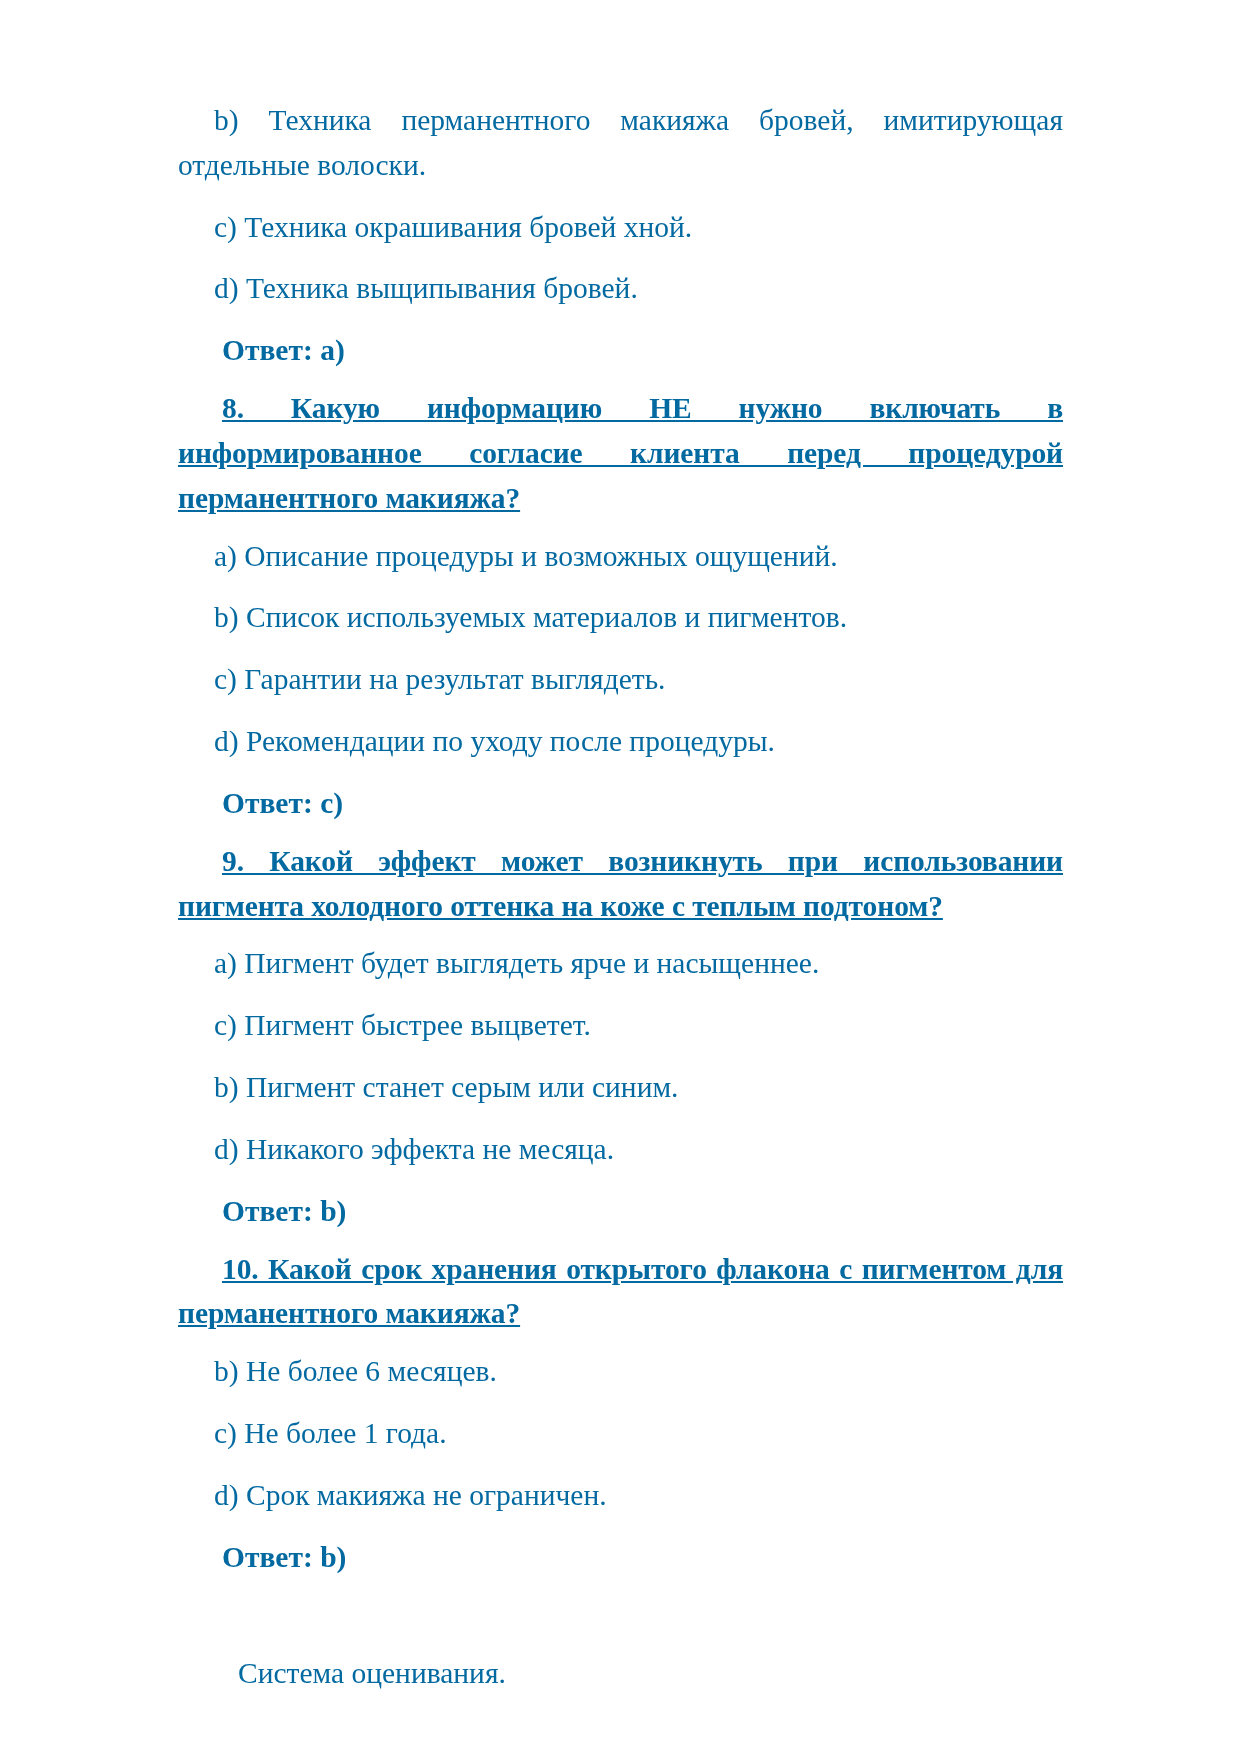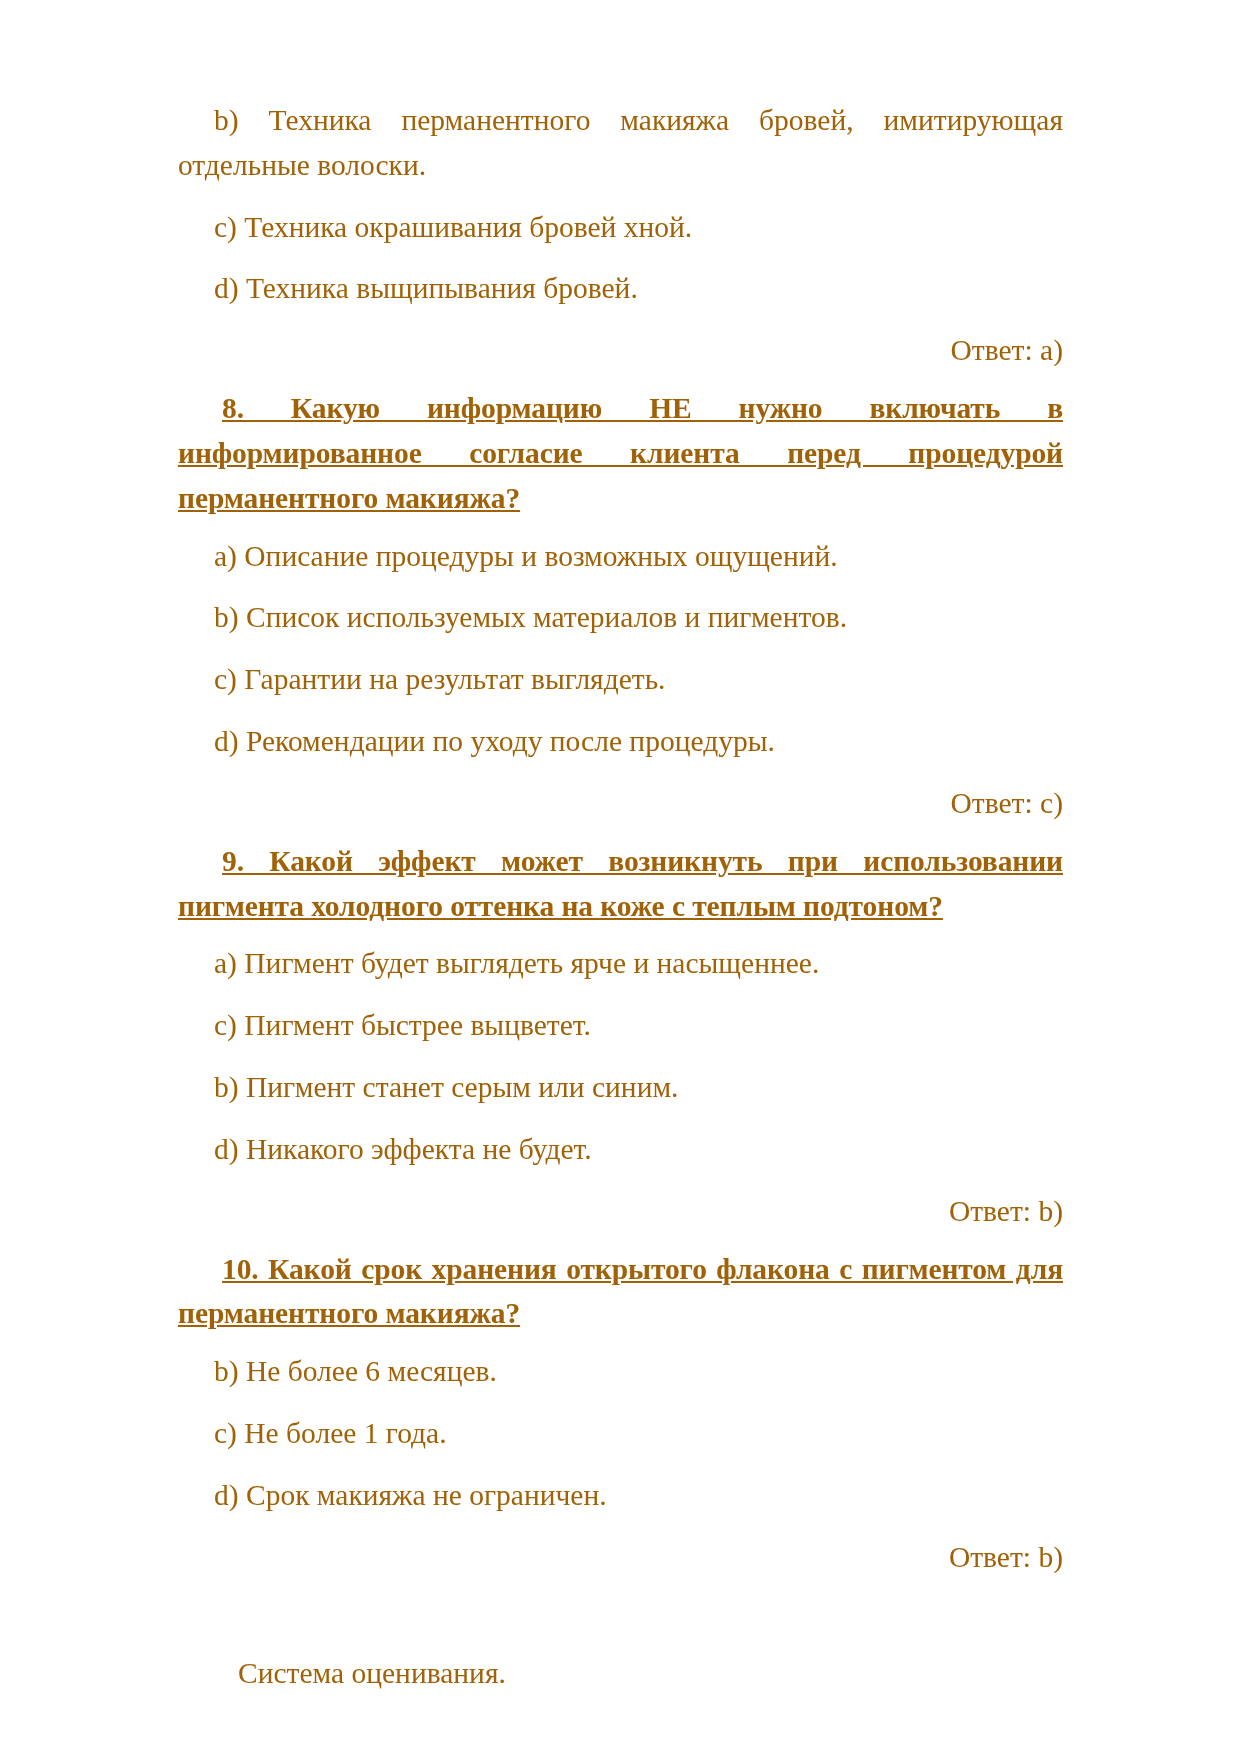--- a/index.html
+++ b/index.html
@@ -8,21 +8,21 @@
     background: #ffffff;
   }
   .page {
     position: relative;
     width: 1241px;
     height: 1755px;
     background: #ffffff;
     box-sizing: border-box;
     padding: 98px 178px 0 178px;
     font-family: "Liberation Serif", "DejaVu Serif", serif;
-    color: #a16207;
+    color: #0369a1;
     overflow: hidden;
   }
   .doc-body {
     width: 885px;
   }
   p {
     margin: 0;
     padding: 0;
   }
   .para {
@@ -36,23 +36,23 @@
     text-indent: 36px;
   }
   .para.q {
     font-weight: bold;
     text-indent: 44px;
     letter-spacing: -0.1px;
     margin-bottom: 13px;
     text-decoration: underline;
   }
   .para.answer {
-    font-weight: normal;
+    font-weight: bold;
     text-indent: 44px;
-    text-align: right;
+    text-align: left;
     margin-bottom: 13px;
   }
   .para.section-head {
     text-indent: 60px;
     text-align: left;
     margin-bottom: 17px;
   }
   .spacer-block {
     height: 58px;
   }
@@ -84,21 +84,21 @@
     <p class="para answer">Ответ: c)</p>
 
     <p class="para q">9. Какой эффект может возникнуть при использовании пигмента холодного оттенка на коже с теплым подтоном?</p>
 
     <p class="para opt">a) Пигмент будет выглядеть ярче и насыщеннее.</p>
 
     <p class="para opt">c) Пигмент быстрее выцветет.</p>
 
     <p class="para opt">b) Пигмент станет серым или синим.</p>
 
-    <p class="para opt">d) Никакого эффекта не будет.</p>
+    <p class="para opt">d) Никакого эффекта не месяца.</p>
 
     <p class="para answer">Ответ: b)</p>
 
     <p class="para q">10. Какой срок хранения открытого флакона с пигментом для перманентного макияжа?</p>
 
 
     <p class="para opt">b) Не более 6 месяцев.</p>
 
     <p class="para opt">c) Не более 1 года.</p>
 

